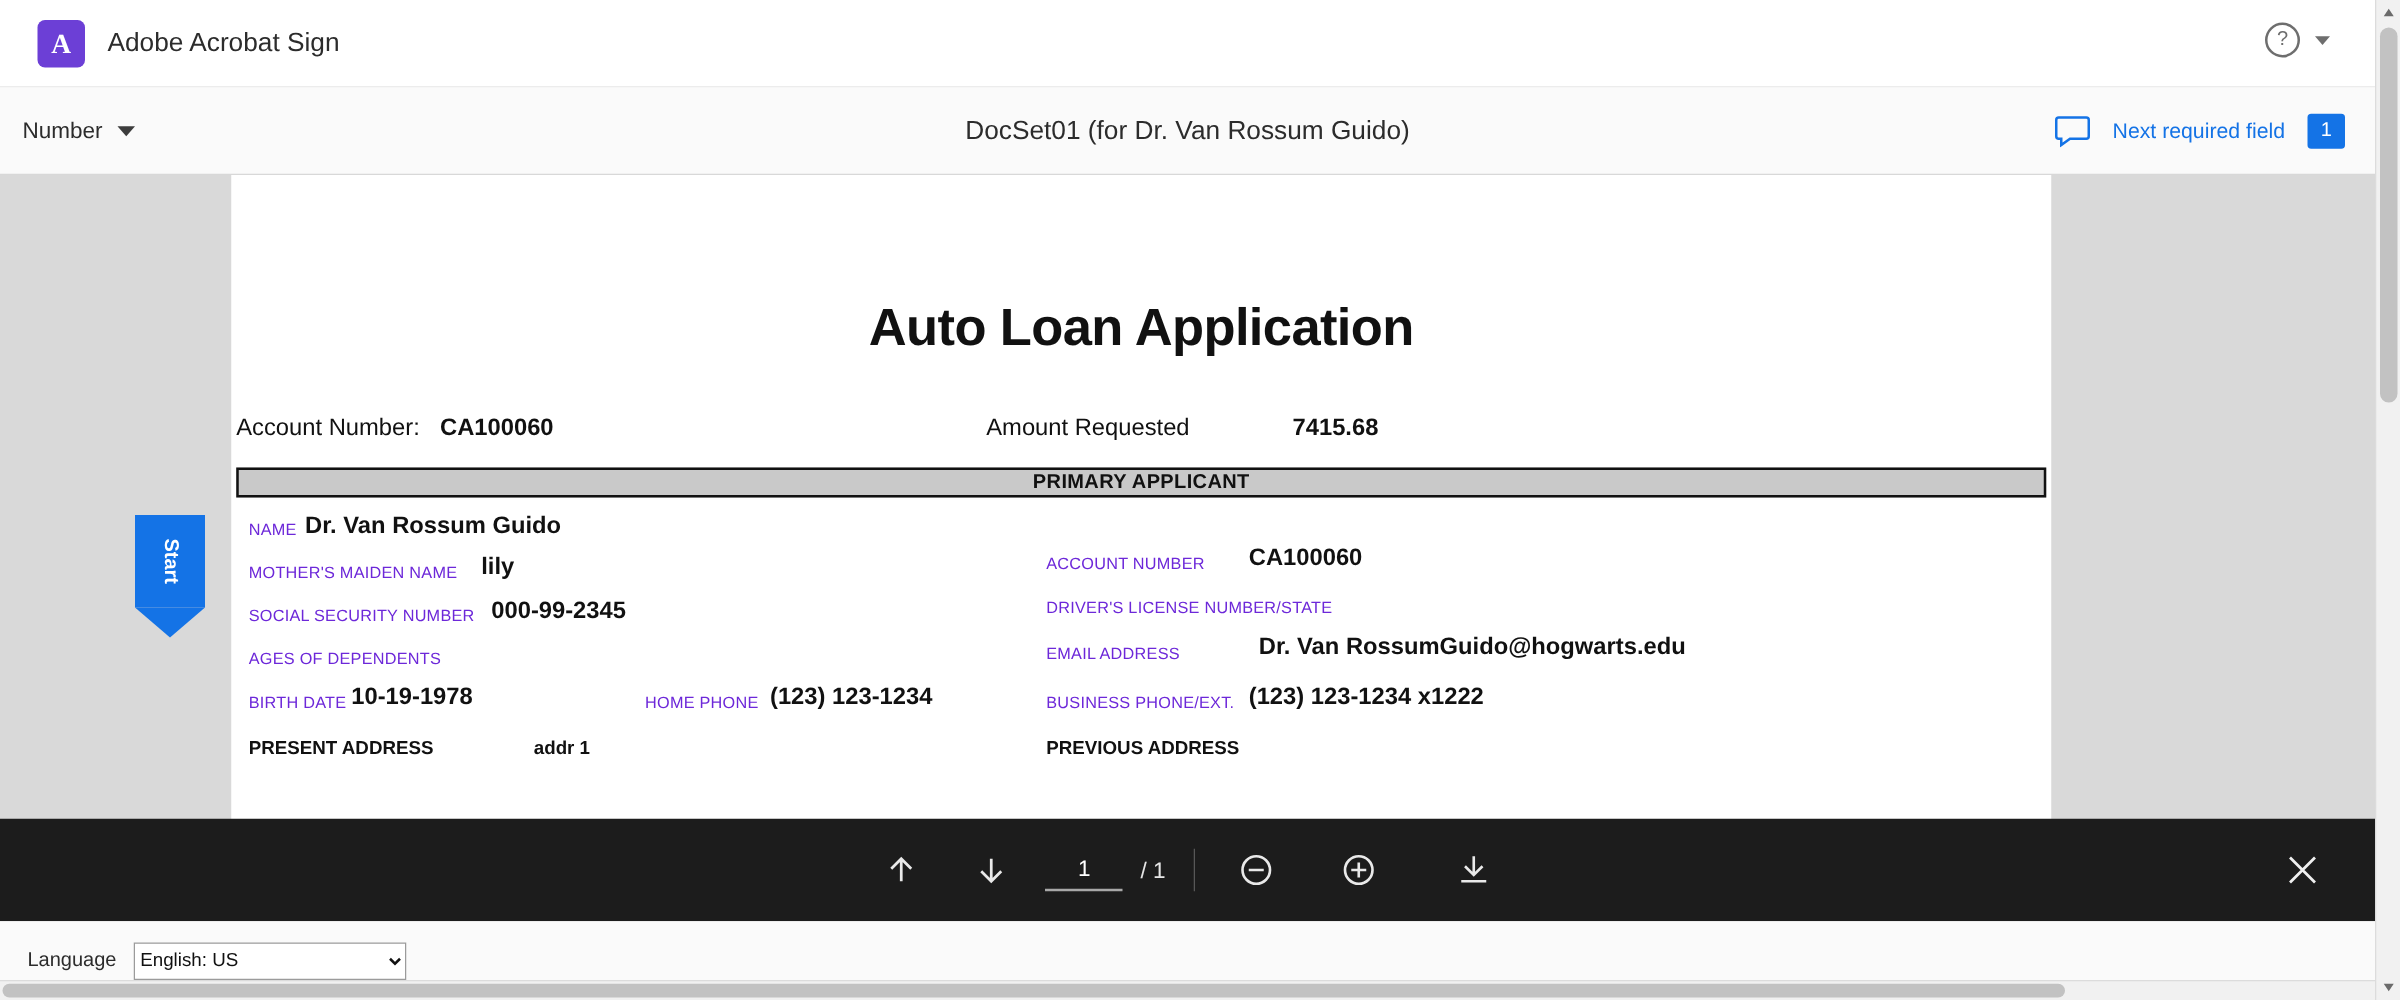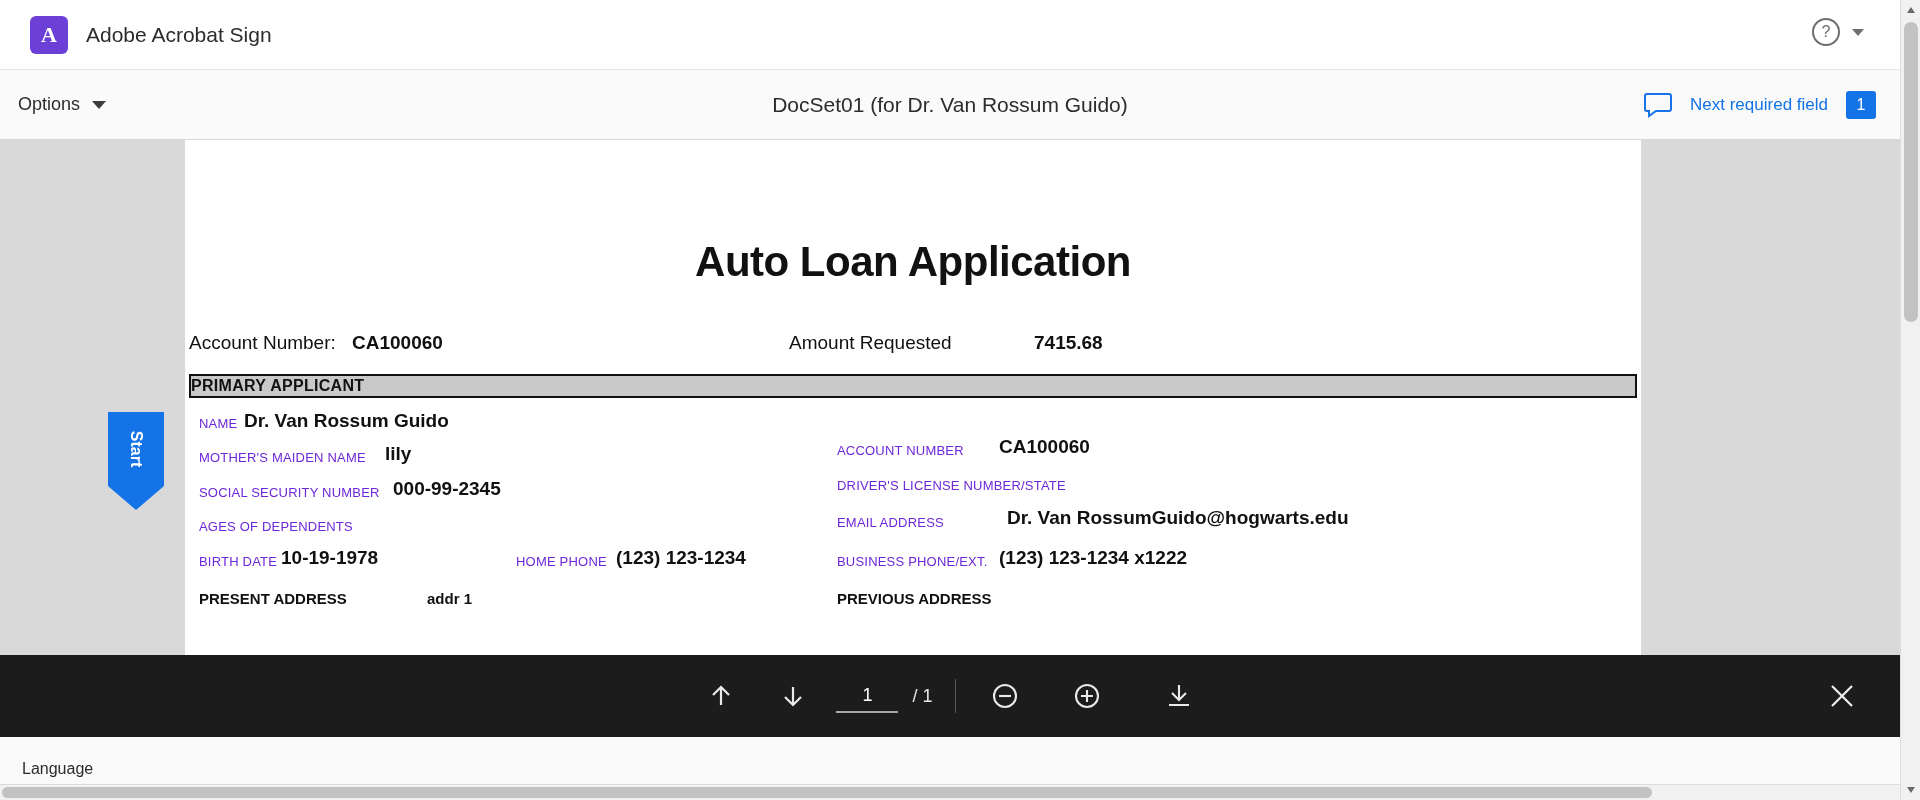--- a/index.html
+++ b/index.html
@@ -146,20 +146,21 @@
     vertical-align: -3px;
     background: #fff;
     cursor: pointer;
   }
 
   .section-bar {
     margin-top: 4px;
     height: 24px;
     background: #c9c9c9;
     border: 2px solid #111;
+    text-align: center;
     font-size: 16px;
     font-weight: bold;
     letter-spacing: 0.3px;
     line-height: 20px;
     color: #111;
   }
 
   .fields {
     position: relative;
     margin-top: 12px;
@@ -310,21 +311,21 @@
     <div class="acrobat-logo">A</div>
     <div class="brand-title">Adobe Acrobat Sign</div>
     <div class="help-wrap">
       <div class="help-circle">?</div>
       <div class="caret-down"></div>
     </div>
   </div>
 
   <div class="toolbar">
     <div class="options-btn">
-      <span>Options</span>
+      <span>Number</span>
       <span class="options-caret"></span>
     </div>
     <div class="doc-title">DocSet01 (for Dr. Van Rossum Guido)</div>
     <div class="toolbar-right">
       <span class="comment-icon">
         <svg width="28" height="26" viewBox="0 0 28 26">
           <path d="M3 2 h22 a2 2 0 0 1 2 2 v13 a2 2 0 0 1 -2 2 h-13 l-7 5 v-5 h-2 a2 2 0 0 1 -2 -2 v-13 a2 2 0 0 1 2 -2 z" fill="none" stroke="#1473e6" stroke-width="2"></path>
         </svg>
       </span>
       <span class="next-field-link">Next required field</span>
@@ -428,20 +429,23 @@
     </div>
     <div class="pb-close">
       <svg width="28" height="28" viewBox="0 0 28 28">
         <path d="M4 4 L24 24 M24 4 L4 24" stroke="#f0f0f0" stroke-width="2.2"></path>
       </svg>
     </div>
   </div>
 
   <div class="footer">
     <span class="lang-label">Language</span>
+    <select class="lang-select">
+      <option>English: US</option>
+    </select>
   </div>
 
   <div class="vscroll">
     <div class="arrow-up">
       <svg width="10" height="8" viewBox="0 0 10 8">
           <path d="M5 1 L9 7 H1 Z" fill="#6b6b6b"></path>
         </svg>
     </div>
     <div class="thumb"></div>
     <div class="arrow-dn">

